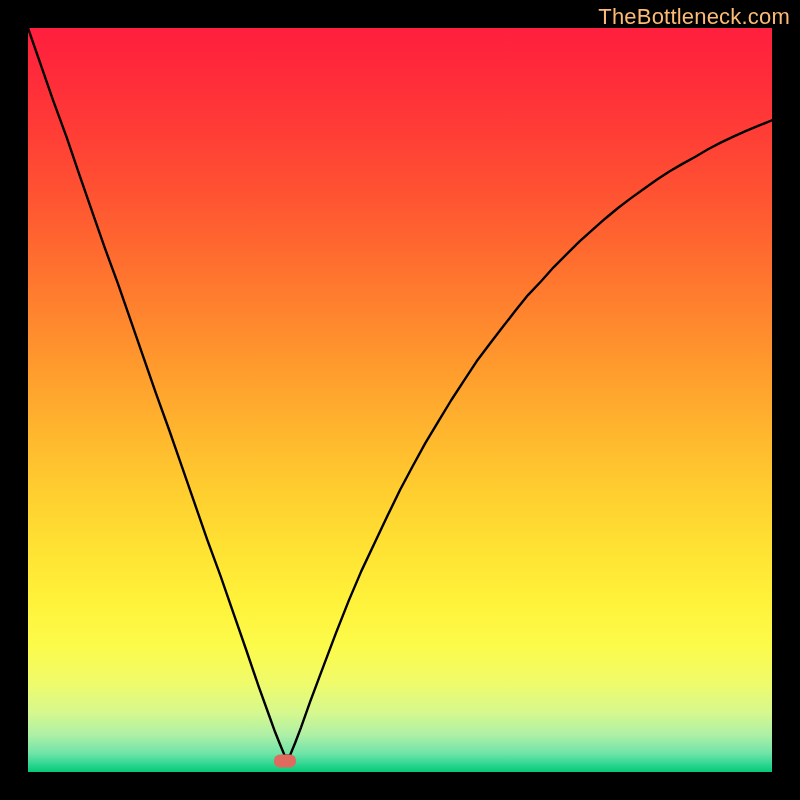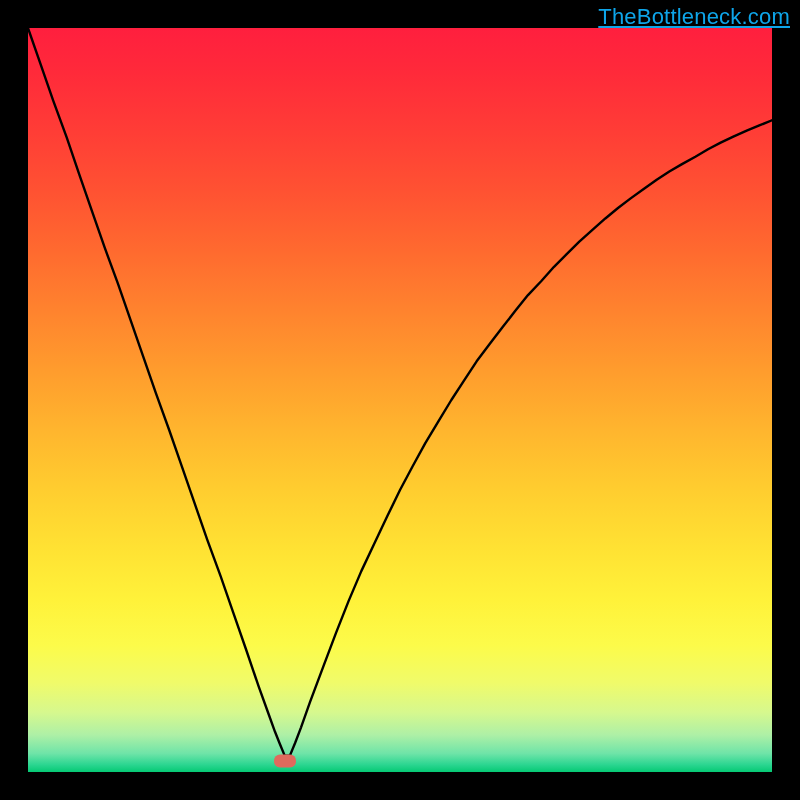--- a/index.html
+++ b/index.html
@@ -31,26 +31,25 @@
     left: 0;
     top: 0;
     width: 744px;
     height: 744px;
     pointer-events: none;
   }
   .watermark {
     position: absolute;
     top: 4px;
     right: 10px;
-    color: #0ea5e9;
+    color: #fdba74;
     font-size: 22px;
     letter-spacing: 0.2px;
     font-weight: 500;
     user-select: none;
-    text-decoration: underline;
   }
   .marker {
     position: absolute;
     width: 22px;
     height: 13px;
     border-radius: 6px;
     background: #df6a5d;
     transform: translate(-50%, -50%);
     pointer-events: none;
   }

